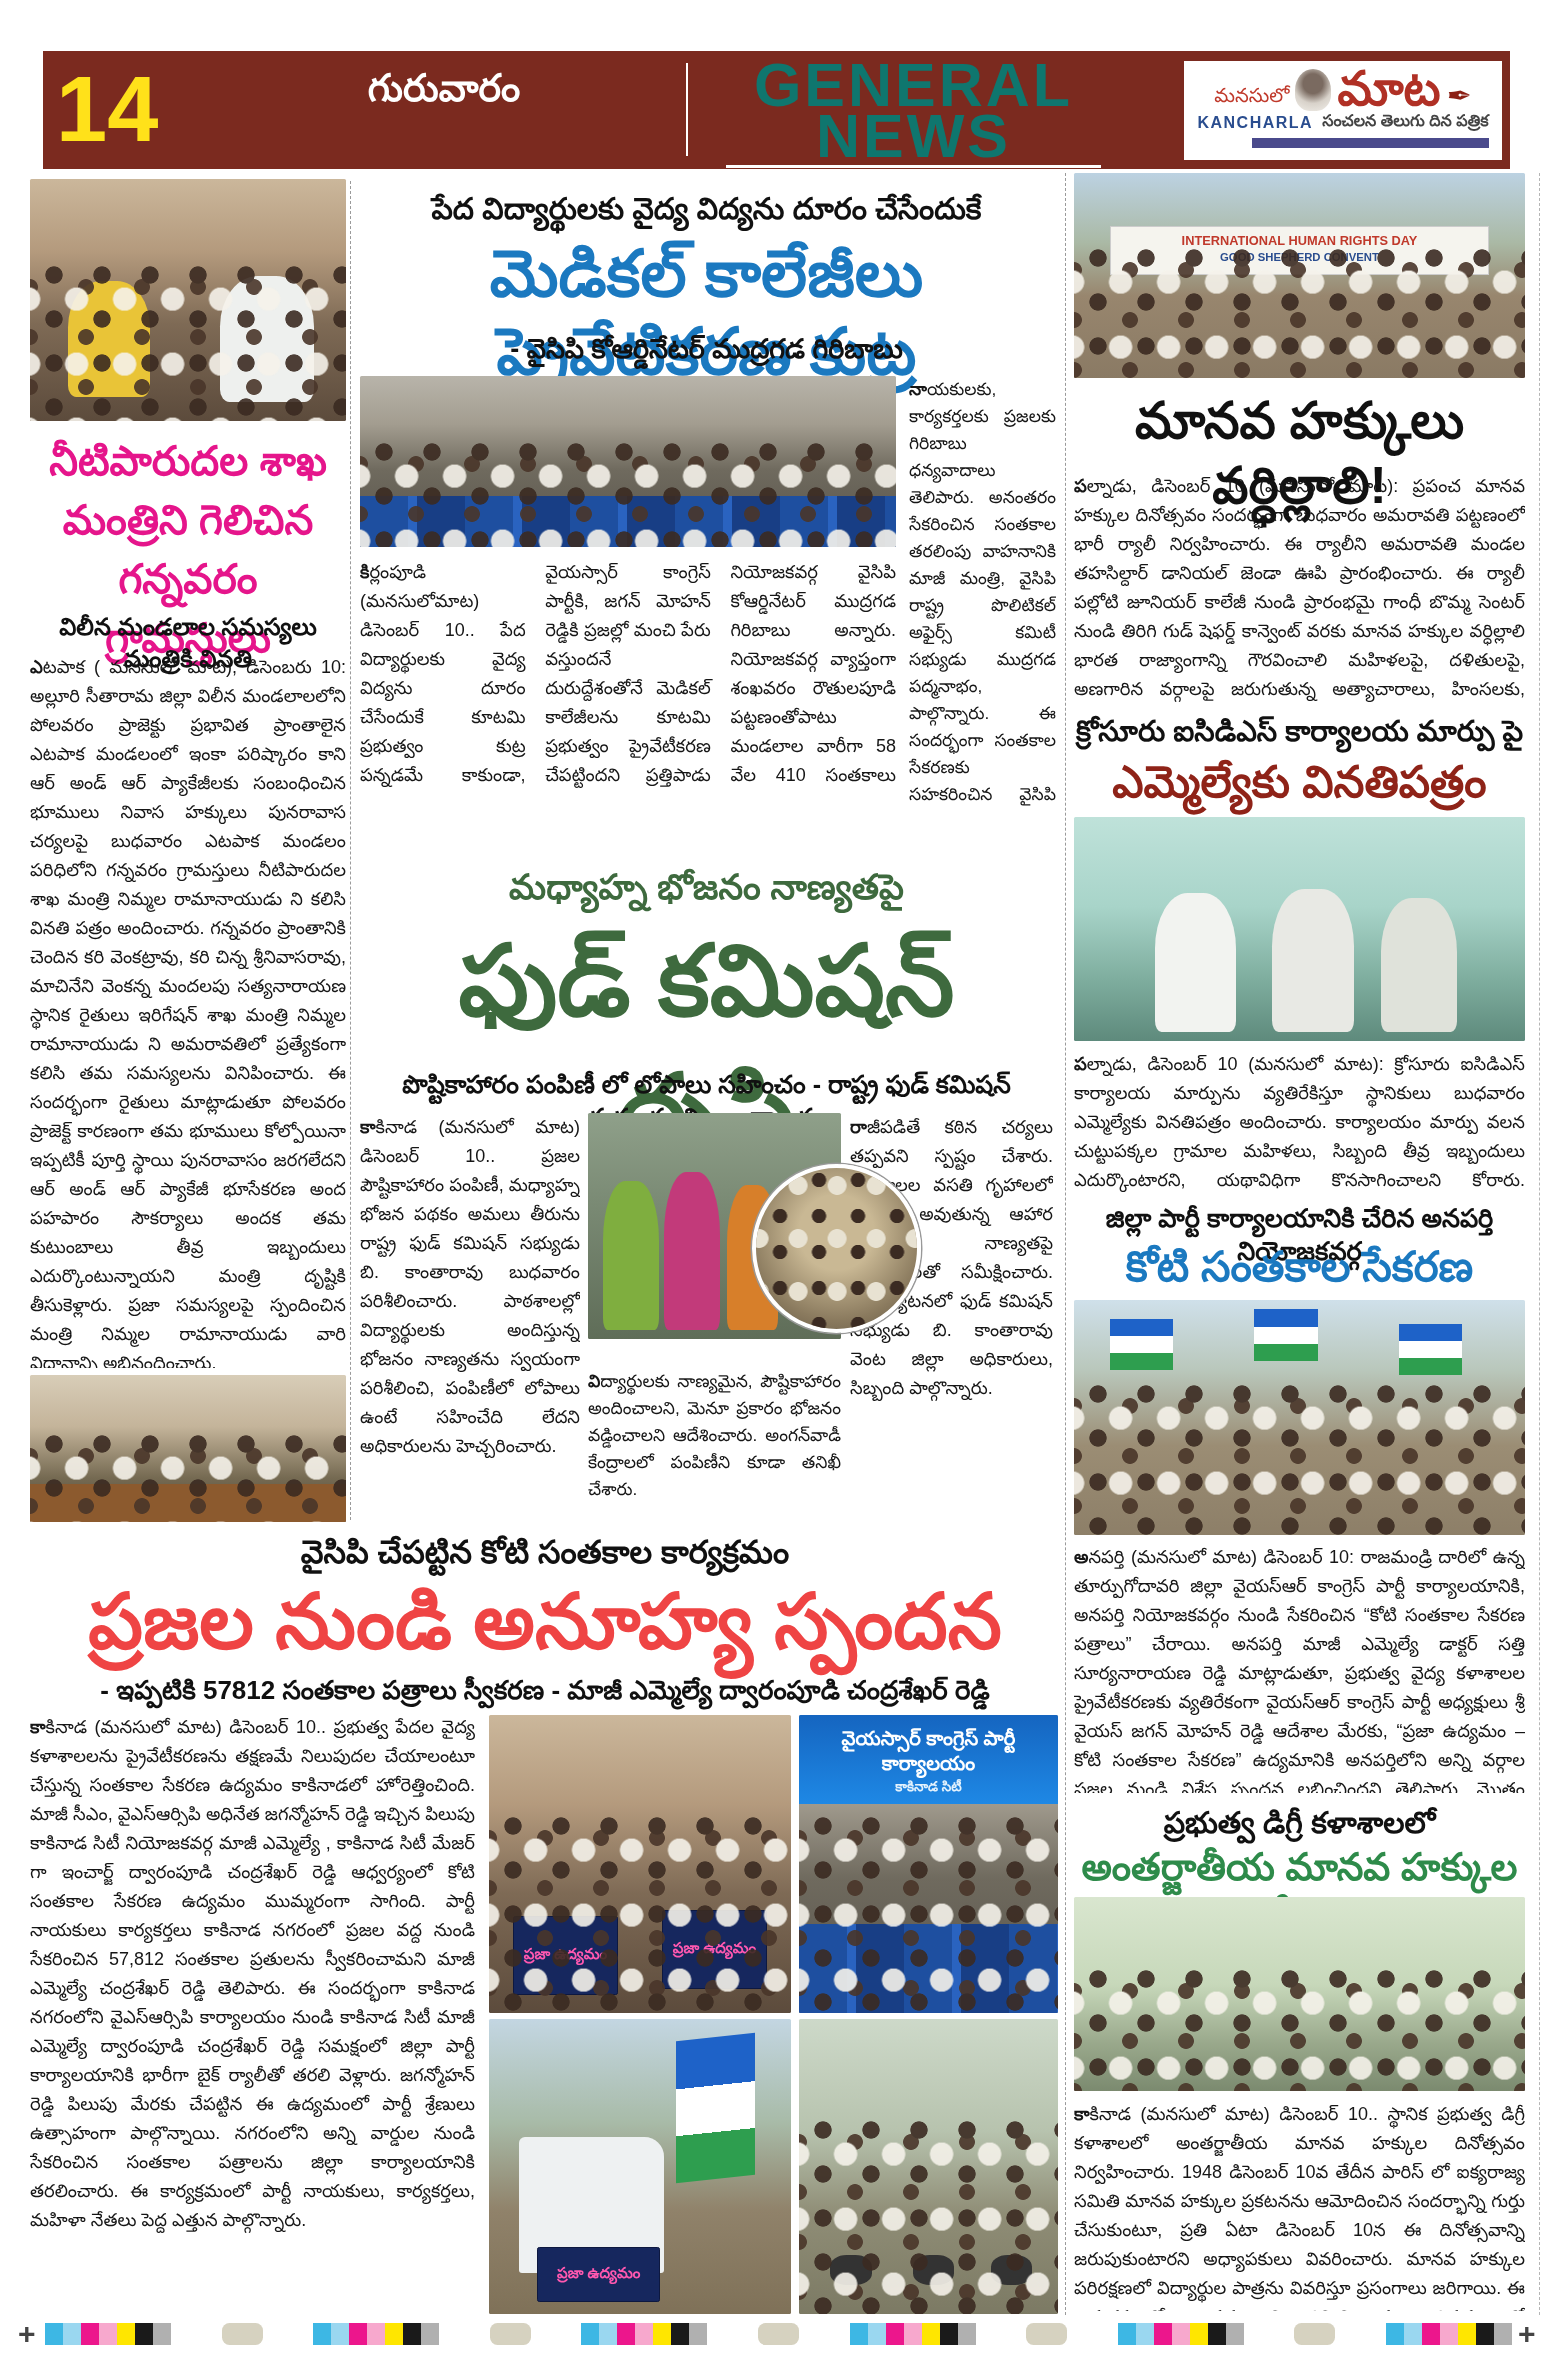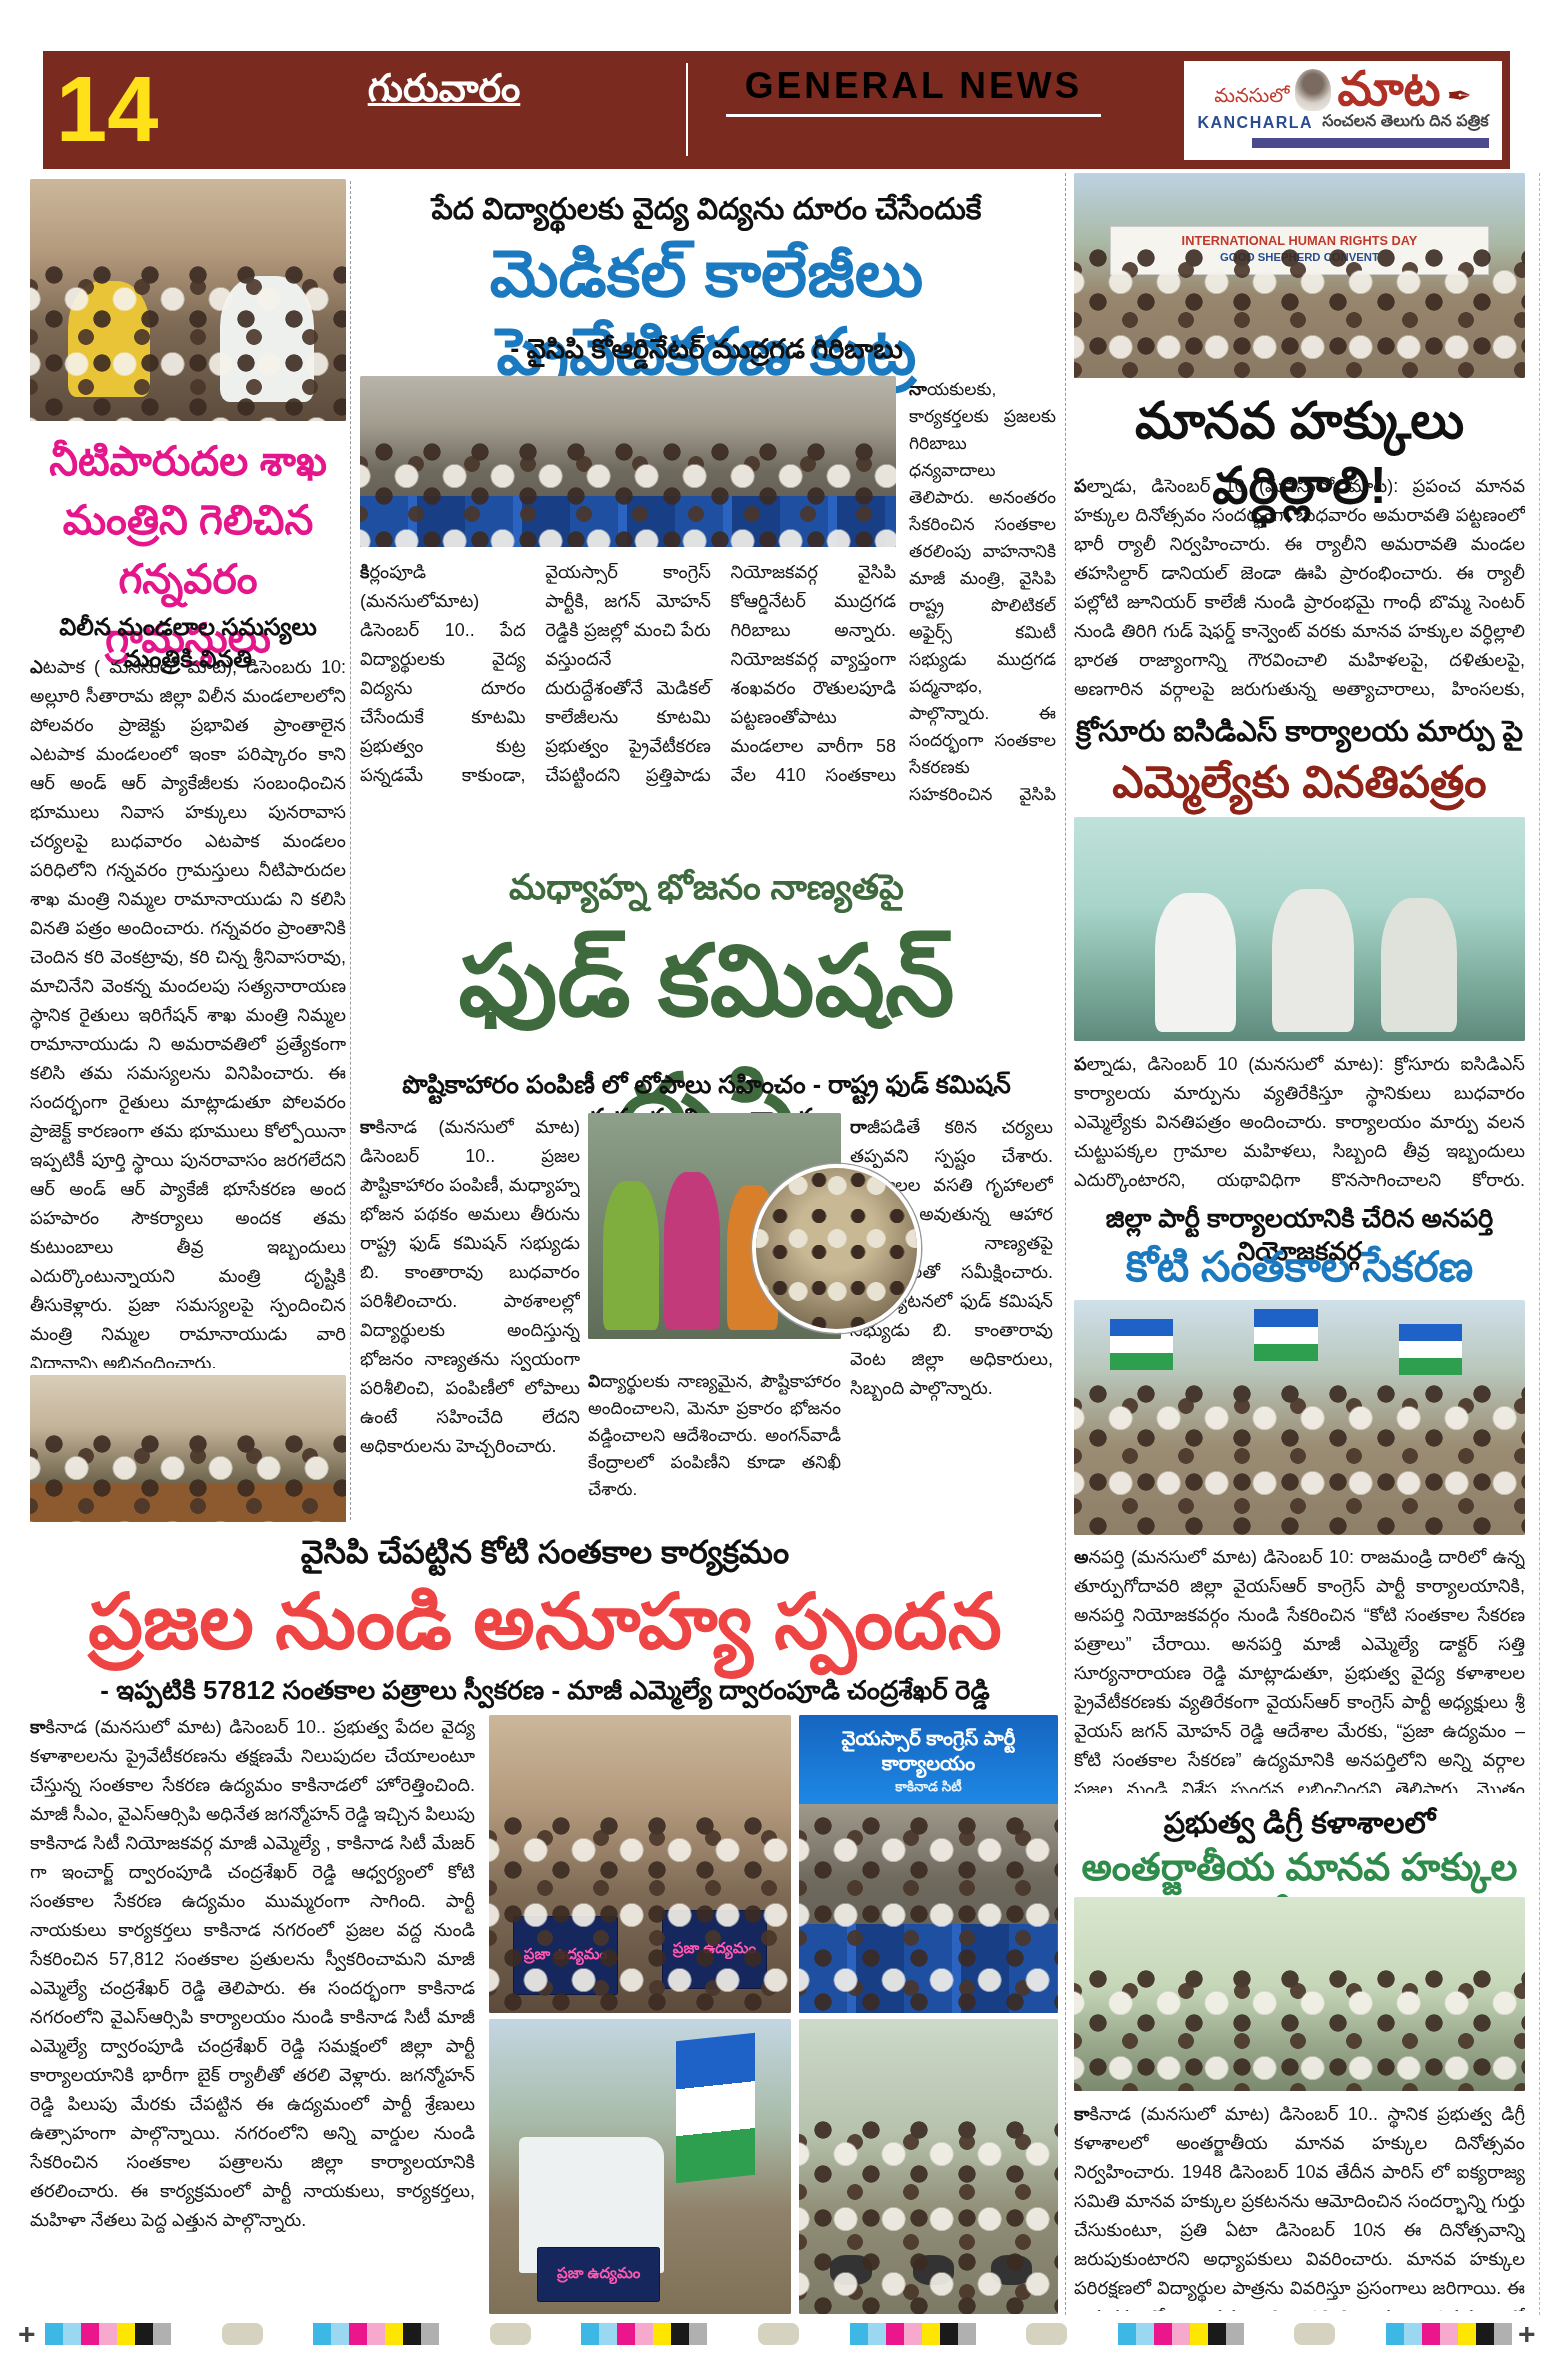--- a/index.html
+++ b/index.html
@@ -4,26 +4,26 @@
 <style>
   html,body{margin:0;padding:0;}
   body{
     width:1555px;height:2377px;position:relative;background:#ffffff;
     font-family:"Liberation Sans","DejaVu Sans",sans-serif;color:#1a1a1a;
   }
   .abs{position:absolute;}
   
   .masthead{left:43px;top:51px;width:1467px;height:118px;background:#7b2a1f;}
   .pagenum{left:56px;top:57px;width:173px;height:105px;color:#ffe11a;font-size:92px;font-weight:bold;line-height:105px;}
-  .dateblock{left:226px;top:65px;width:436px;text-align:center;color:#ffffff;font-weight:bold;text-decoration:underline;}
+  .dateblock{left:226px;top:65px;width:436px;text-align:center;color:#ffffff;font-weight:bold;}
   .dateblock .day{font-size:38px;line-height:47px;}
   .dateblock .date{font-size:42px;line-height:51px;}
   .hdiv{left:686px;top:63px;width:2.3px;height:93px;background:#ffffff;}
   .gnblock{left:703px;top:60px;width:421px;text-align:center;}
-  .gn-en{color:#000000;font-size:37px;font-weight:bold;letter-spacing:3px;line-height:51px;}
+  .gn-en{color:#0f766e;font-size:61px;font-weight:bold;letter-spacing:3px;line-height:51px;}
   .gn-rule{height:3px;background:#ffffff;margin:3px 22.6px 4.5px 22.6px;}
   .gn-te{color:#ffffff;font-size:32px;font-weight:bold;line-height:39px;}
   .logobox{left:1179px;top:56px;width:328px;height:109px;background:#ffffff;border:5.3px solid #7b2a1f;box-sizing:border-box;overflow:hidden;}
   .logo-row1{display:flex;align-items:flex-end;justify-content:center;gap:6px;margin-top:4.5px;}
   .logo-pre{color:#c0392b;font-size:19.6px;font-weight:normal;}
   .logo-portrait{width:36px;height:42px;border-radius:50% 50% 40% 40%;background:radial-gradient(circle at 50% 35%,#7a6a60 0 30%,#d8d2ca 60%,#f2efe9 100%);}
   .logo-main{color:#b03025;font-size:48px;font-weight:bold;line-height:45px;}
   .logo-nib{font-size:30px;color:#8c1f14;line-height:30px;}
   .logo-row2{display:flex;align-items:center;justify-content:center;gap:9px;margin-top:1.5px;}
   .logo-brand{color:#2a4d8f;font-size:16px;font-weight:bold;letter-spacing:1.5px;}

